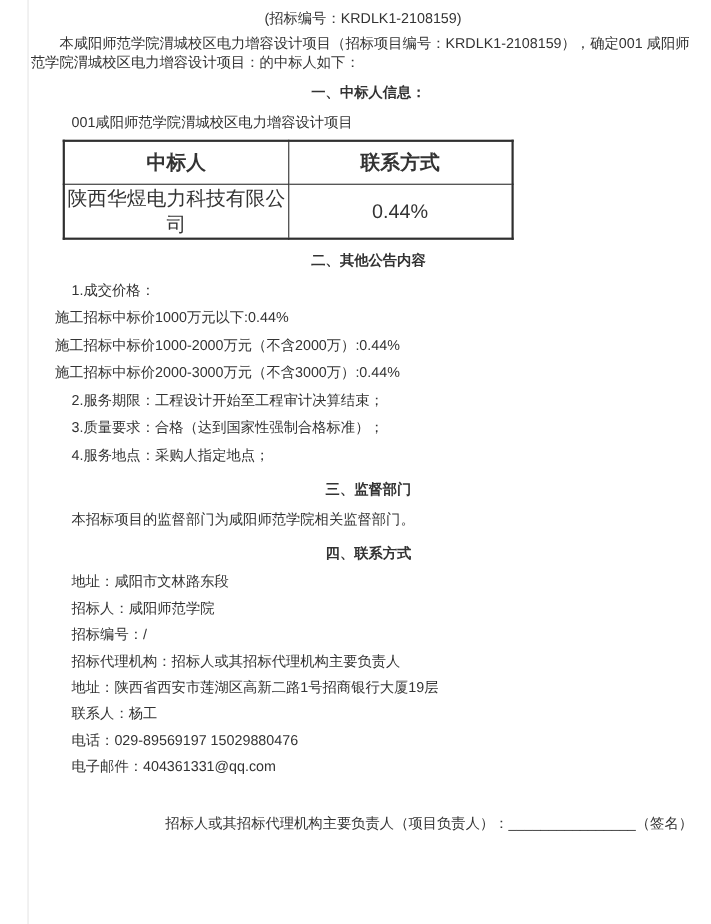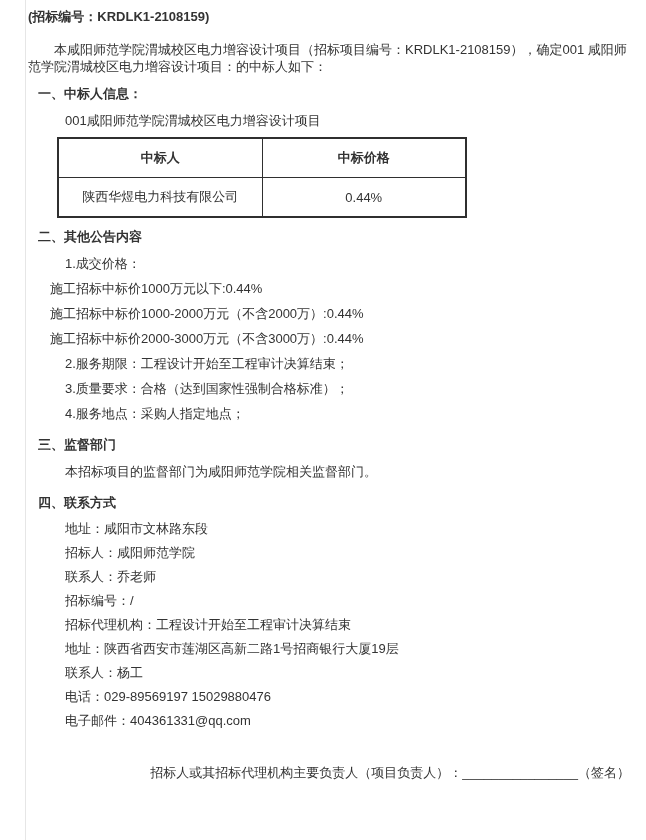--- a/index.html
+++ b/index.html
@@ -21,33 +21,35 @@
     left: 25px;
     top: 0;
     bottom: 0;
     width: 1px;
     background: #e6e6e6;
   }
   .content {
     padding: 8px 14px 0 28px;
   }
   .doc-title {
-    font-weight: 700;
+    font-weight: 400;
+    text-align: center;
     line-height: 18px;
-    margin: 0 0 15px 0;
+    margin: 0 0 5px 0;
   }
   .intro {
     margin: 0 0 8px 0;
     text-indent: 2em;
     line-height: 17px;
   }
   .sec-heading {
     font-weight: 700;
     line-height: 18px;
     margin: 10px 0 5px 10px;
+    text-align: center;
   }
   .line {
     margin-left: 37px;
     line-height: 25px;
   }
   .line.sub {
     margin-left: 22px;
   }
   .contact-line {
     margin-left: 37px;
@@ -59,21 +61,21 @@
     width: 410px;
     border: 2px solid #2f2f2f;
     table-layout: fixed;
   }
   table.winner-table th,
   table.winner-table td {
     border: 1px solid #2f2f2f;
     height: 38px;
     text-align: center;
     vertical-align: middle;
-    font-size: 13px;
+    font-size: 18px;
     padding: 0;
   }
   table.winner-table th {
     font-weight: 700;
   }
   .sig-block {
     margin-top: 28px;
     text-align: right;
     padding-right: 2px;
     line-height: 23px;
@@ -90,21 +92,21 @@
 
   <p class="intro">本咸阳师范学院渭城校区电力增容设计项目（招标项目编号：KRDLK1-2108159），确定001 咸阳师范学院渭城校区电力增容设计项目：的中标人如下：</p>
 
   <div class="sec-heading">一、中标人信息：</div>
   <div class="line">001咸阳师范学院渭城校区电力增容设计项目</div>
 
   <table class="winner-table">
     <thead>
       <tr>
         <th>中标人</th>
-        <th>中标价格</th>
+        <th>联系方式</th>
       </tr>
     </thead>
     <tbody>
       <tr>
         <td>陕西华煜电力科技有限公司</td>
         <td>0.44%</td>
       </tr>
     </tbody>
   </table>
 
@@ -116,23 +118,22 @@
   <div class="line">2.服务期限：工程设计开始至工程审计决算结束；</div>
   <div class="line">3.质量要求：合格（达到国家性强制合格标准）；</div>
   <div class="line">4.服务地点：采购人指定地点；</div>
 
   <div class="sec-heading">三、监督部门</div>
   <div class="line">本招标项目的监督部门为咸阳师范学院相关监督部门。</div>
 
   <div class="sec-heading">四、联系方式</div>
   <div class="contact-line">地址：咸阳市文林路东段</div>
   <div class="contact-line">招标人：咸阳师范学院</div>
-  <div class="contact-line">联系人：乔老师</div>
   <div class="contact-line">招标编号：/</div>
-  <div class="contact-line">招标代理机构：工程设计开始至工程审计决算结束</div>
+  <div class="contact-line">招标代理机构：招标人或其招标代理机构主要负责人</div>
   <div class="contact-line">地址：陕西省西安市莲湖区高新二路1号招商银行大厦19层</div>
   <div class="contact-line">联系人：杨工</div>
   <div class="contact-line">电话：029-89569197 15029880476</div>
   <div class="contact-line">电子邮件：404361331@qq.com</div>
 
   <div class="sig-block">
     <div>招标人或其招标代理机构主要负责人（项目负责人）：________________（签名）</div>
 
   </div>
 

